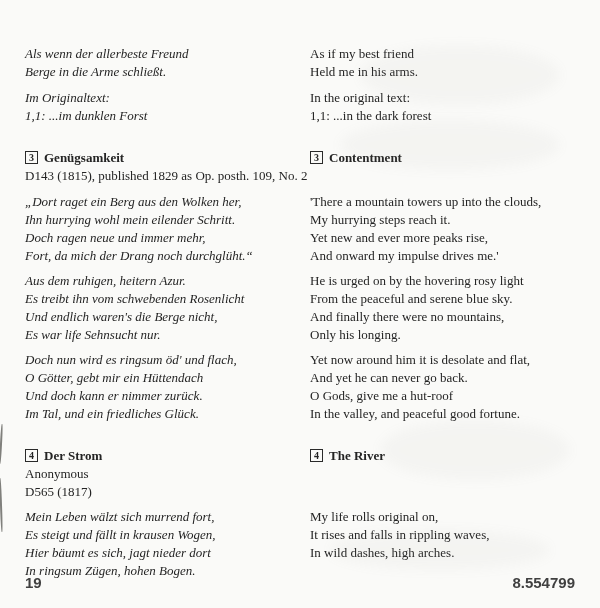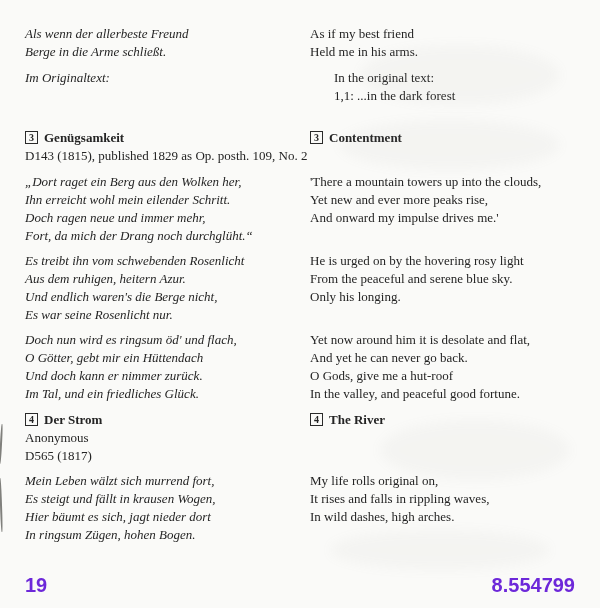--- a/index.html
+++ b/index.html
@@ -9,50 +9,50 @@
     font-family:"Liberation Serif", serif;
     color:#242424;
     position:relative;
     overflow:hidden;
   }
   .page {
     position:absolute; inset:0;
     padding:25px 25px 0 25px;
     box-sizing:border-box;
   }
-  .row { display:flex; }
+  .row { display:flex;margin-top:20px; }
   .col-de { width:285px; flex:none; }
   .col-en { flex:1; min-width:0; }
   .line {
     font-size:13px; line-height:18px;
     white-space:nowrap;
   }
   .col-de .verse { font-style:italic; }
   .heading-line { font-weight:bold; font-style:normal; }
   .attr-line { font-style:normal; }
   .numbox {
     display:inline-block;
     border:1px solid #2a2a2a;
     font-style:normal; font-weight:bold;
     font-size:10px; line-height:11px;
     width:11px; height:11px;
     text-align:center;
     vertical-align:1px;
     margin-right:6px;
   }
-  .mt-note { margin-top:8px;gap:24px; }
+  .mt-note { margin-top:8px; }
   .mt-section1 { margin-top:24px;justify-content:space-between; }
   .mt-stanza { margin-top:8px; }
   .mt-stanza2 { margin-top:7px; }
-  .mt-section2 { margin-top:8px; }
+  .mt-section2 { margin-top:24px; }
   .footer {
     position:absolute; left:25px; right:25px; top:574px;
     display:flex; justify-content:space-between;
     font-family:"Liberation Sans", sans-serif;
-    font-weight:bold; font-size:20px; color:#6d28d9;
+    font-weight:bold; font-size:15px; color:#404040;
   }
   .showthrough {
     position:absolute; background:#9a9a94; opacity:0.06;
     filter:blur(6px); border-radius:50%;
     pointer-events:none;
   }
   .scan-mark {
     position:absolute; left:0; width:2px;
     background:#6a6a66; opacity:0.85;
     border-radius:40%;
@@ -75,20 +75,21 @@
     </div>
     <div class="col-en">
       <div class="line">As if my best friend</div>
       <div class="line">Held me in his arms.</div>
     </div>
   </div>
 
   <div class="row mt-note">
     <div class="col-de verse">
       <div class="line verse">Im Originaltext:</div>
+      <div class="line verse">1,1: ...im dunklen Forst</div>
     </div>
     <div class="col-en">
       <div class="line">In the original text:</div>
       <div class="line">1,1: ...in the dark forest</div>
     </div>
   </div>
 
   <div class="row mt-section1">
     <div class="col-de">
       <div class="line heading-line">
@@ -99,41 +100,43 @@
     <div class="col-en">
       <div class="line heading-line">
         <span class="numbox">3</span><span>Contentment</span>
       </div>
     </div>
   </div>
 
   <div class="row mt-stanza">
     <div class="col-de verse">
       <div class="line verse">„Dort raget ein Berg aus den Wolken her,</div>
-      <div class="line verse">Ihn erreicht wohl mein eilender Schritt.</div>
+      <div class="line verse">Ihn hurrying wohl mein eilender Schritt.</div>
       <div class="line verse">Doch ragen neue und immer mehr,</div>
       <div class="line verse">Fort, da mich der Drang noch durchglüht.“</div>
     </div>
     <div class="col-en">
       <div class="line">'There a mountain towers up into the clouds,</div>
+      <div class="line">My hurrying steps reach it.</div>
       <div class="line">Yet new and ever more peaks rise,</div>
       <div class="line">And onward my impulse drives me.'</div>
     </div>
   </div>
 
   <div class="row mt-stanza2">
     <div class="col-de verse">
+      <div class="line verse">Aus dem ruhigen, heitern Azur.</div>
       <div class="line verse">Es treibt ihn vom schwebenden Rosenlicht</div>
-      <div class="line verse">Aus dem ruhigen, heitern Azur.</div>
       <div class="line verse">Und endlich waren's die Berge nicht,</div>
-      <div class="line verse">Es war seine Rosenlicht nur.</div>
+      <div class="line verse">Es war life Sehnsucht nur.</div>
     </div>
     <div class="col-en">
       <div class="line">He is urged on by the hovering rosy light</div>
       <div class="line">From the peaceful and serene blue sky.</div>
+      <div class="line">And finally there were no mountains,</div>
       <div class="line">Only his longing.</div>
     </div>
   </div>
 
   <div class="row mt-stanza2">
     <div class="col-de verse">
       <div class="line verse">Doch nun wird es ringsum öd' und flach,</div>
       <div class="line verse">O Götter, gebt mir ein Hüttendach</div>
       <div class="line verse">Und doch kann er nimmer zurück.</div>
       <div class="line verse">Im Tal, und ein friedliches Glück.</div>

